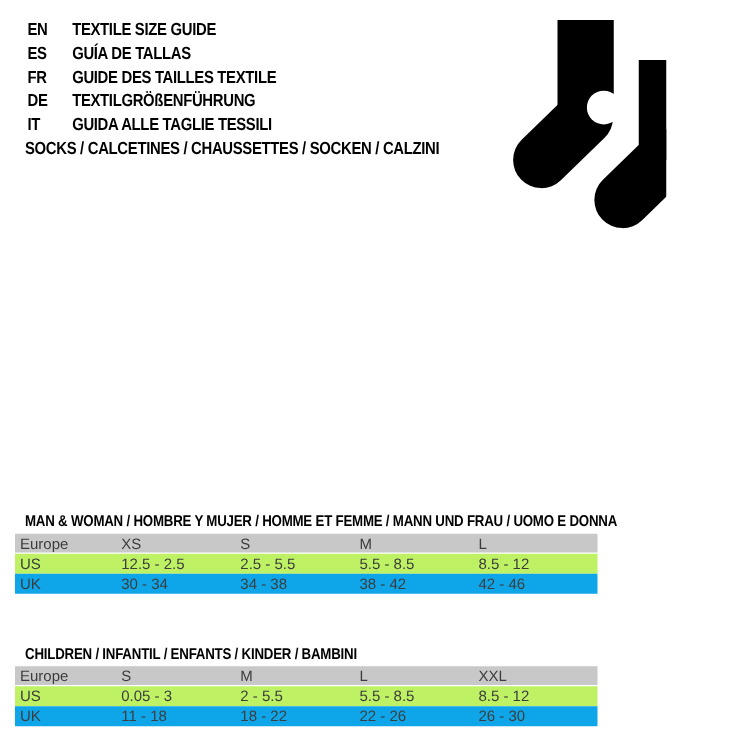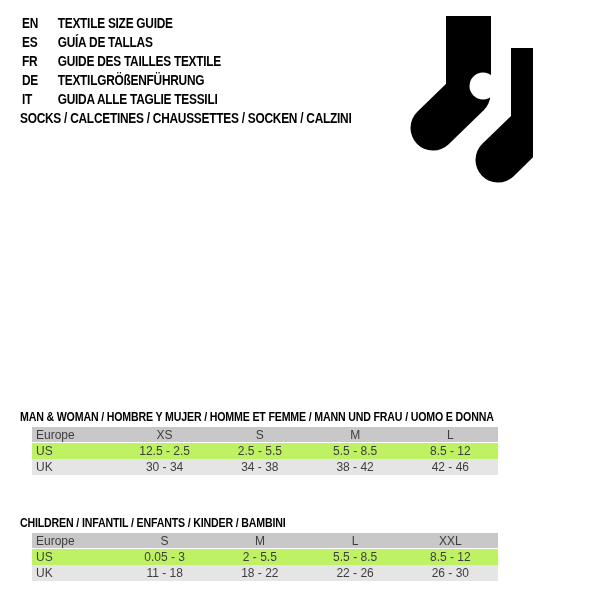--- a/index.html
+++ b/index.html
@@ -25,29 +25,29 @@
 
   .sock-icon { position:absolute; left:410px; top:16px; width:147px; height:167px; }
 
   .tbl-title {
     position:absolute; left:20px; font-weight:bold; font-size:12.5px; color:#000;
     white-space:nowrap; letter-spacing:-.2px; transform:scaleX(.85); transform-origin:0 0;
   }
   .tbl-title.t1 { top:410px; }
   .tbl-title.t2 { top:516px; }
 
-  .tbl { position:absolute; left:32px; width:466px; font-size:12px; color:#3d3d3d; }
+  .tbl { position:absolute; left:12px; width:466px; font-size:12px; color:#3d3d3d; }
   .tbl.t1 { top:427px; }
   .tbl.t2 { top:533px; }
   .row { display:grid; grid-template-columns:85px 1fr 1fr 1fr 1fr; align-items:center; }
-  .row span { text-align:center; display:block; }
+  .row span { text-align:left; display:block; }
   .row .c0 { text-align:left; padding-left:4px; }
   .row.head { height:15px; background:#c8c8c8; margin-bottom:1px; }
   .row.r1 { height:16px; background:#bef264; }
-  .row.r2 { height:16px; background:#e5e5e5; }
+  .row.r2 { height:16px; background:#0ea5e9; }
 </style>
 </head>
 <body>
 
 <div class="page">
 
   <div class="lang-list cond">
     <div class="lang-row">
       <span class="lang-code">EN</span>
       <span class="lang-label">TEXTILE SIZE GUIDE</span>

